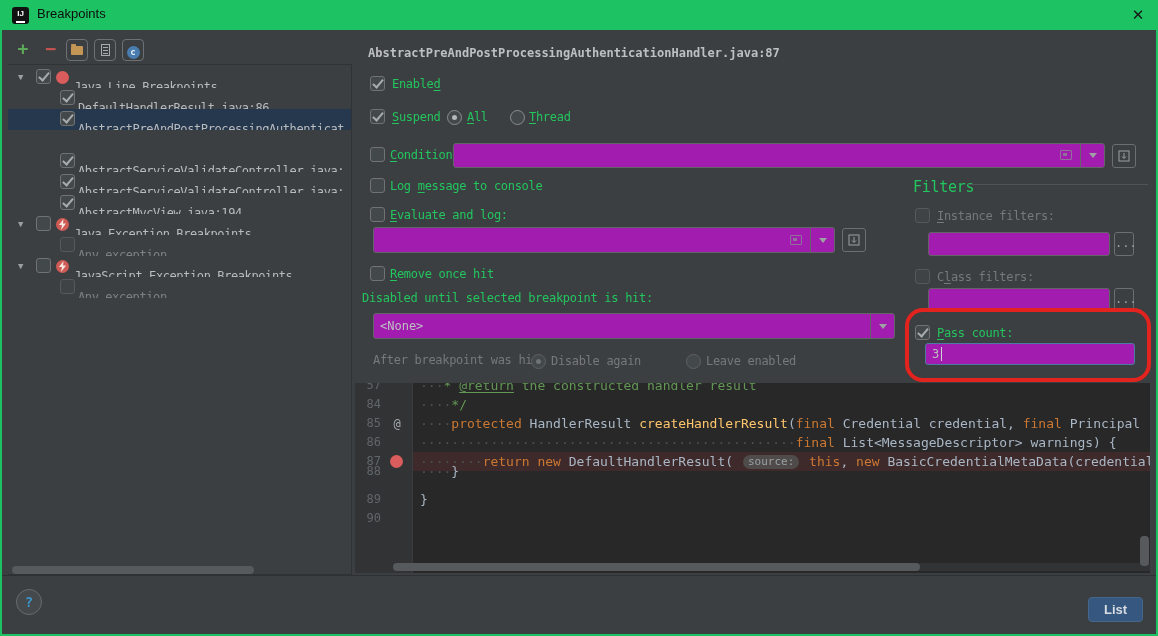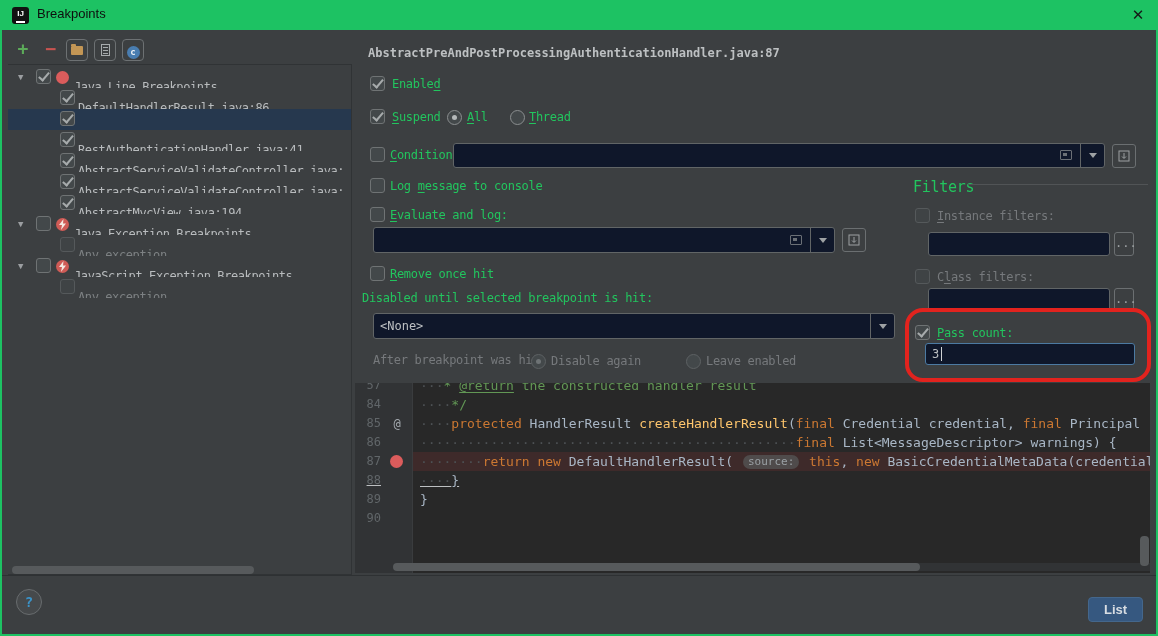--- a/index.html
+++ b/index.html
@@ -48,21 +48,21 @@
   .cb.dis{background:#3f4345;border-color:#55595b}
   .radio{position:absolute;width:15px;height:15px;border-radius:50%;background:#43484a;border:1px solid #8a8e8f}
   .radio.sel::after{content:"";position:absolute;left:4px;top:4px;width:5px;height:5px;border-radius:50%;background:#b4b8b9}
   .radio.dim{border-color:#5d6163}
   .radio.dim.sel::after{background:#6e7375}
   
   .flabel{position:absolute;color:#22c55e;letter-spacing:-0.3px}
   .flabel.dim{color:#76797c}
   .flabel u{text-underline-offset:2px}
   .bold{font-weight:normal}
-  .field{position:absolute;background:#0f172a;border:1px solid #616566;border-radius:3px;color:#bdc0c2;
+  .field{position:absolute;background:#a21caf;border:1px solid #616566;border-radius:3px;color:#bdc0c2;
          font-family:"DejaVu Sans Mono",monospace;font-size:12px;padding:0 6px;outline:none}
   .field.focus{border-color:#4c7aa2}
   .combo-arrow{position:absolute;right:0;top:0;bottom:0;width:24px;border-left:1px solid #616566;
                display:flex;align-items:center;justify-content:center}
   .tri{width:0;height:0;border-left:4px solid transparent;border-right:4px solid transparent;border-top:5px solid #9ea2a4}
   .mini-ico{position:absolute;width:12px;height:10px;border:1px solid #8a8e90;border-radius:1px;opacity:.75}
   .mini-ico::after{content:"";position:absolute;left:2px;top:2px;width:4px;height:3px;background:#8a8e90}
   .sqbtn{position:absolute;width:24px;height:24px;border:1px solid #6b6f71;border-radius:3px;
          display:flex;align-items:center;justify-content:center;cursor:pointer}
   .morebtn{position:absolute;width:20px;height:24px;border:1px solid #6b6f71;border-radius:3px;color:#9da1a3;
@@ -125,24 +125,21 @@
         <span class="cb checked" style="left: 28px; top: 2px;"></span>
         <span class="ico-dot" style="left: 48px;"></span>
         <span class="lbl" style="left: 66px;">Java Line Breakpoints</span>
       </div>
       <div class="tree-row" style="top: 23px;">
         <span class="cb checked" style="left: 52px; top: 2px;"></span>
         <span class="lbl" style="left: 70px;">DefaultHandlerResult.java:86</span>
       </div>
       <div class="tree-row selected" style="top: 44px;">
         <span class="cb checked" style="left: 52px; top: 2px;"></span>
-      </div>
-      <div class="tree-row" style="top: 65px;">
-        <span class="cb checked" style="left: 52px; top: 2px;"></span>
-        <span class="lbl" style="left: 70px;">RestAuthenticationHandler.java:41</span>
+        <span class="lbl" style="left: 70px;">AbstractPreAndPostProcessingAuthenticat</span>
       </div>
       <div class="tree-row" style="top: 86px;">
         <span class="cb checked" style="left: 52px; top: 2px;"></span>
         <span class="lbl" style="left: 70px;">AbstractServiceValidateController.java:</span>
       </div>
       <div class="tree-row" style="top: 107px;">
         <span class="cb checked" style="left: 52px; top: 2px;"></span>
         <span class="lbl" style="left: 70px;">AbstractServiceValidateController.java:</span>
       </div>
       <div class="tree-row" style="top: 128px;">
@@ -263,21 +260,21 @@
   <div id="annot" class="abs"></div>
 
   <div id="editor" class="abs">
     <div id="gutterbg"></div>
     <div id="code-lines">
         <div class="eline" style="top: -7px;"><div class="gut"><span class="lnum">57</span><span class="gico"></span></div><div class="codecell"><span class="tok-ws">···</span><span class="tok-cmt">* </span><span class="tok-cmt_tag">@return</span><span class="tok-cmt"> the constructed handler result</span></div></div>
         <div class="eline" style="top: 12px;"><div class="gut"><span class="lnum">84</span><span class="gico"></span></div><div class="codecell"><span class="tok-ws">····</span><span class="tok-cmt">*/</span></div></div>
         <div class="eline" style="top: 31px;"><div class="gut"><span class="lnum">85</span><span class="gico"><span class="override-mark">@</span></span></div><div class="codecell"><span class="tok-ws">····</span><span class="tok-kw">protected </span><span class="tok-def">HandlerResult </span><span class="tok-fn">createHandlerResult</span><span class="tok-def">(</span><span class="tok-kw">final </span><span class="tok-def">Credential credential, </span><span class="tok-kw">final </span><span class="tok-def">Principal</span></div></div>
         <div class="eline" style="top: 50px;"><div class="gut"><span class="lnum">86</span><span class="gico"></span></div><div class="codecell"><span class="tok-ws">················································</span><span class="tok-kw">final </span><span class="tok-def">List&lt;MessageDescriptor&gt; warnings) {</span></div></div>
         <div class="eline hl" style="top: 69px;"><div class="gut"><span class="lnum">87</span><span class="gico"><span class="bpdot"></span></span></div><div class="codecell"><span class="tok-ws">········</span><span class="tok-kw">return </span><span class="tok-kw">new </span><span class="tok-def">DefaultHandlerResult( </span><span class="hintpill">source:</span><span class="tok-def"> </span><span class="tok-kw">this</span><span class="tok-def">, </span><span class="tok-kw">new </span><span class="tok-def">BasicCredentialMetaData(credential</span></div></div>
-        <div class="eline" style="top: 88px; text-decoration: underline;"><div class="gut"><span class="lnum">88</span><span class="gico"></span></div><div class="codecell"><span class="tok-ws">····</span><span class="tok-def">}</span></div></div>
+        <div class="eline" style="top: 79px;"><div class="gut"><span class="lnum">88</span><span class="gico"></span></div><div class="codecell"><span class="tok-ws">····</span><span class="tok-def">}</span></div></div>
         <div class="eline" style="top: 107px;"><div class="gut"><span class="lnum">89</span><span class="gico"></span></div><div class="codecell"><span class="tok-def">}</span></div></div>
         <div class="eline" style="top: 126px;"><div class="gut"><span class="lnum">90</span><span class="gico"></span></div><div class="codecell"></div></div>
       </div>
   </div>
   <div class="abs sb-track" style="left:355px;top:563px;width:795px;height:8px"></div>
   <div class="abs sb-thumb" style="left:393px;top:563px;width:527px;height:8px"></div>
   <div class="abs sb-thumb" style="left:1140px;top:536px;width:9px;height:30px"></div>
 
   <div id="footline" class="abs"></div>
   <div id="help" class="abs">?</div>

